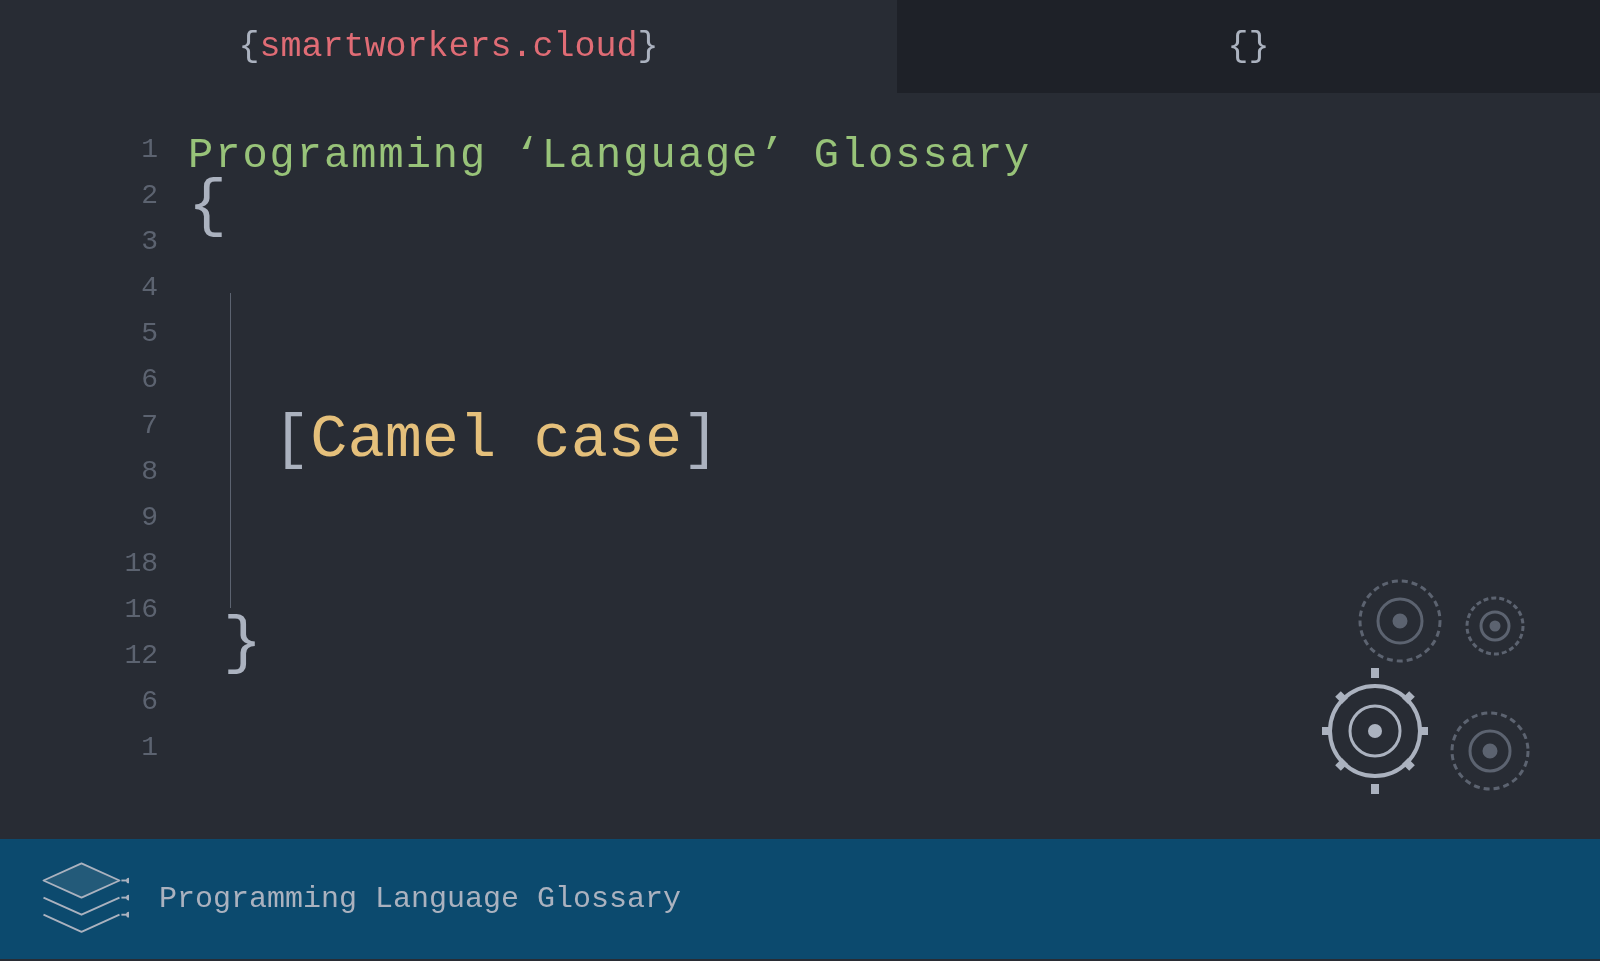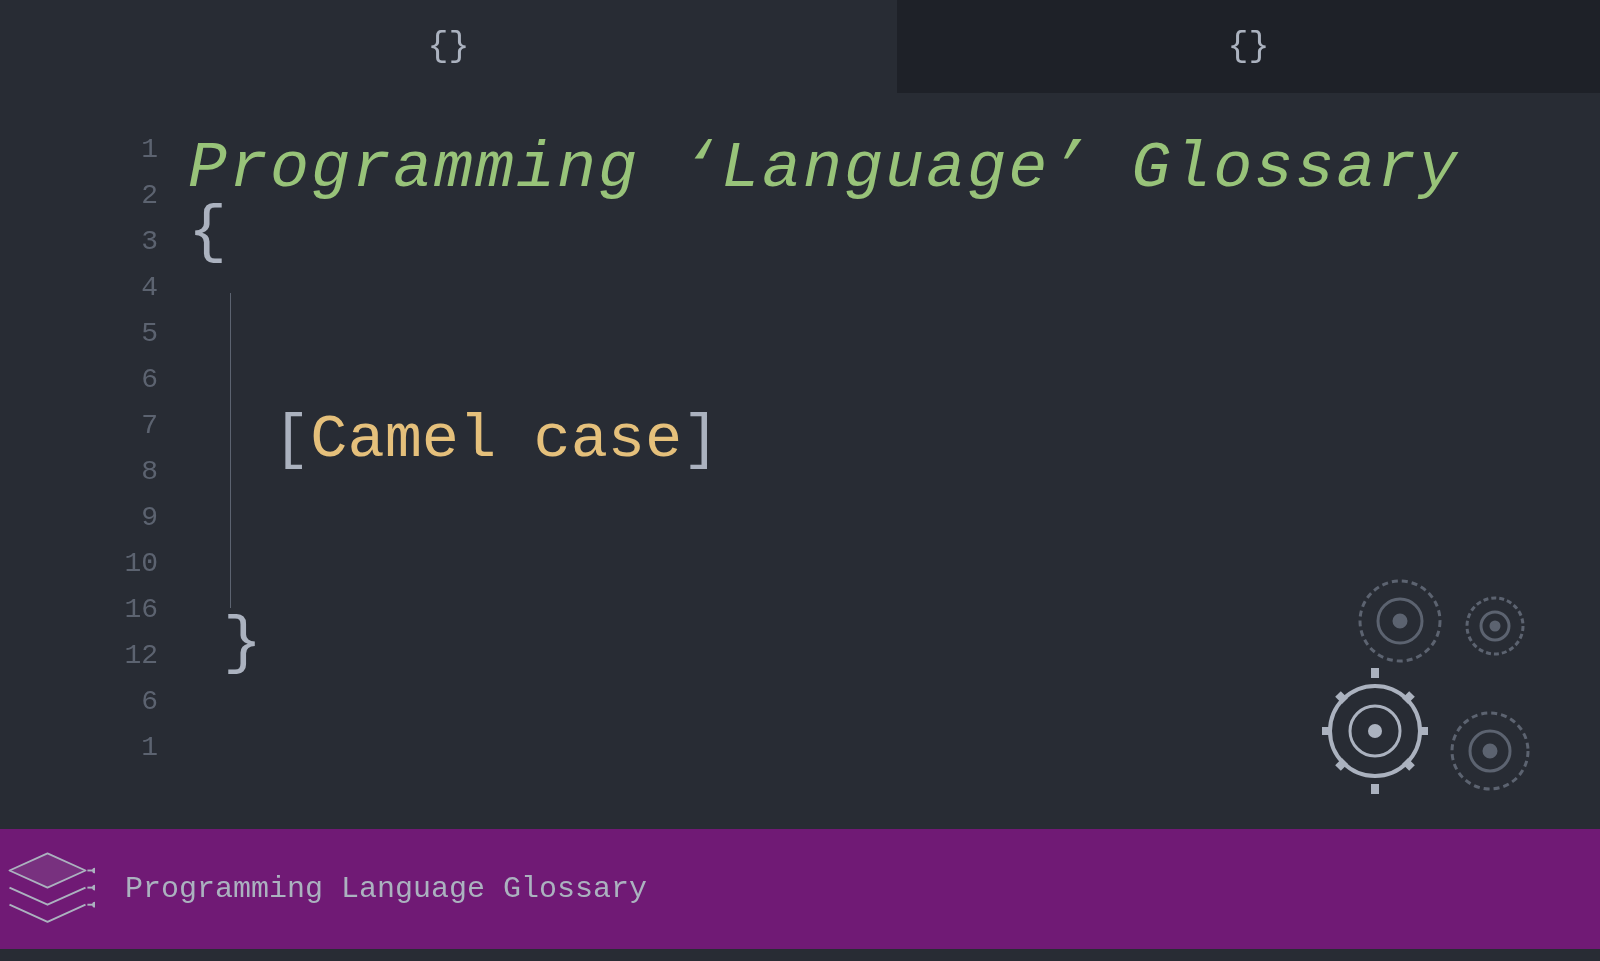--- a/index.html
+++ b/index.html
@@ -54,24 +54,23 @@
       text-align: right;
       width: 40px;
     }
     .content {
       position: absolute;
       left: 188px;
       top: 132px;
     }
     .title {
       color: #98c379;
-      font-size: 65px;
+      font-size: 42px;
       font-family: 'Consolas', 'Monaco', 'Courier New', monospace;
       letter-spacing: 2px;
-      font-style: italic;
     }
     .open-brace {
       color: #abb2bf;
       font-size: 65px;
       font-family: 'Consolas', 'Monaco', 'Courier New', monospace;
       margin-top: -10px;
     }
     .indent-guide {
       position: absolute;
       left: 230px;
@@ -96,28 +95,28 @@
     .close-brace {
       position: absolute;
       left: 223px;
       top: 607px;
       color: #abb2bf;
       font-size: 65px;
       font-family: 'Consolas', 'Monaco', 'Courier New', monospace;
     }
     .footer {
       position: absolute;
-      bottom: 12px;
+      bottom: 2px;
       left: 0;
       width: 100%;
       height: 120px;
-      background: #701a75;
+      background: #0c4a6e;
       display: flex;
       align-items: center;
-      padding-left: 0;
+      padding-left: 34px;
     }
     .layers-icon {
       width: 95px;
       height: 95px;
       margin-right: 30px;
     }
     .footer-text {
       color: #abb2bf;
       font-size: 30px;
       font-family: 'Consolas', 'Monaco', 'Courier New', monospace;
@@ -129,39 +128,40 @@
       width: 270px;
       height: 260px;
     }
   </style>
 </head>
 <body>
 
 <div class="top-bar">
   <div class="tab tab-left">
     <span class="brace-left">{</span>
+      <span class="domain-red">smartworkers.cloud</span>
       <span class="brace-right">}</span>
   </div>
   <div class="tab tab-right">
     <span class="brace-left">{</span>
       <span class="brace-right">}</span>
   </div>
 </div>
 
 <div class="line-numbers">
   <div>1</div>
   <div>2</div>
   <div>3</div>
   <div>4</div>
   <div>5</div>
   <div>6</div>
   <div>7</div>
   <div>8</div>
   <div>9</div>
-  <div>10</div>
+  <div>18</div>
   <div>16</div>
   <div>12</div>
   <div>6</div>
   <div>1</div>
 </div>
 
 <div class="content">
   <div class="title">Programming ‘Language’ Glossary</div>
   <div class="open-brace">{</div>
 </div>

